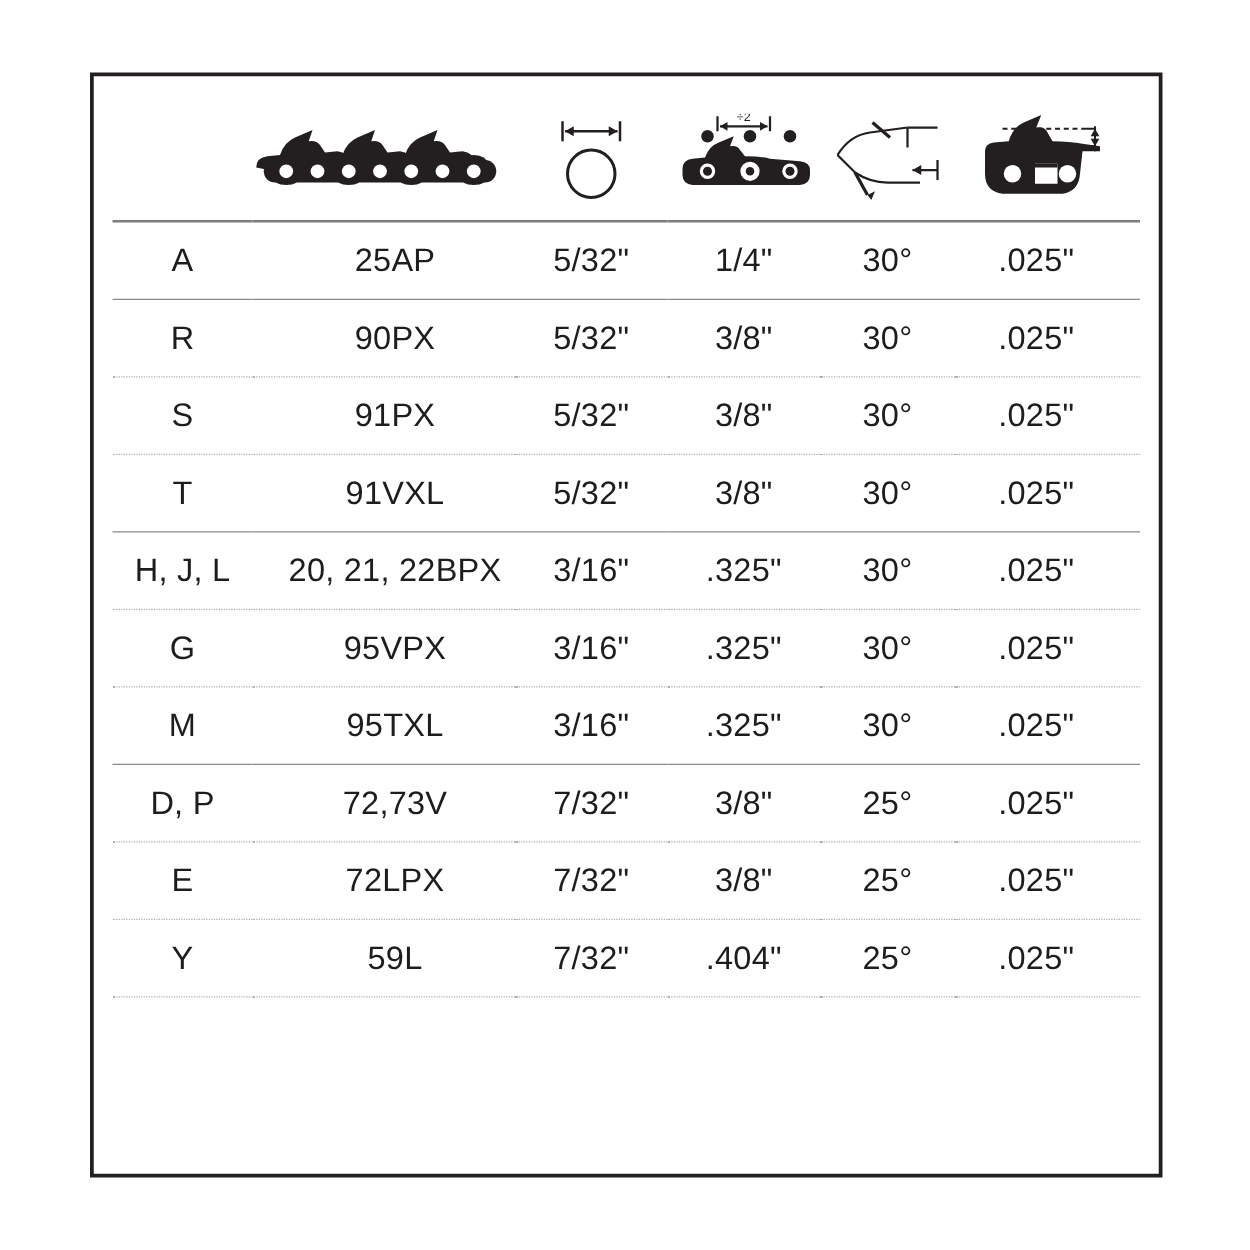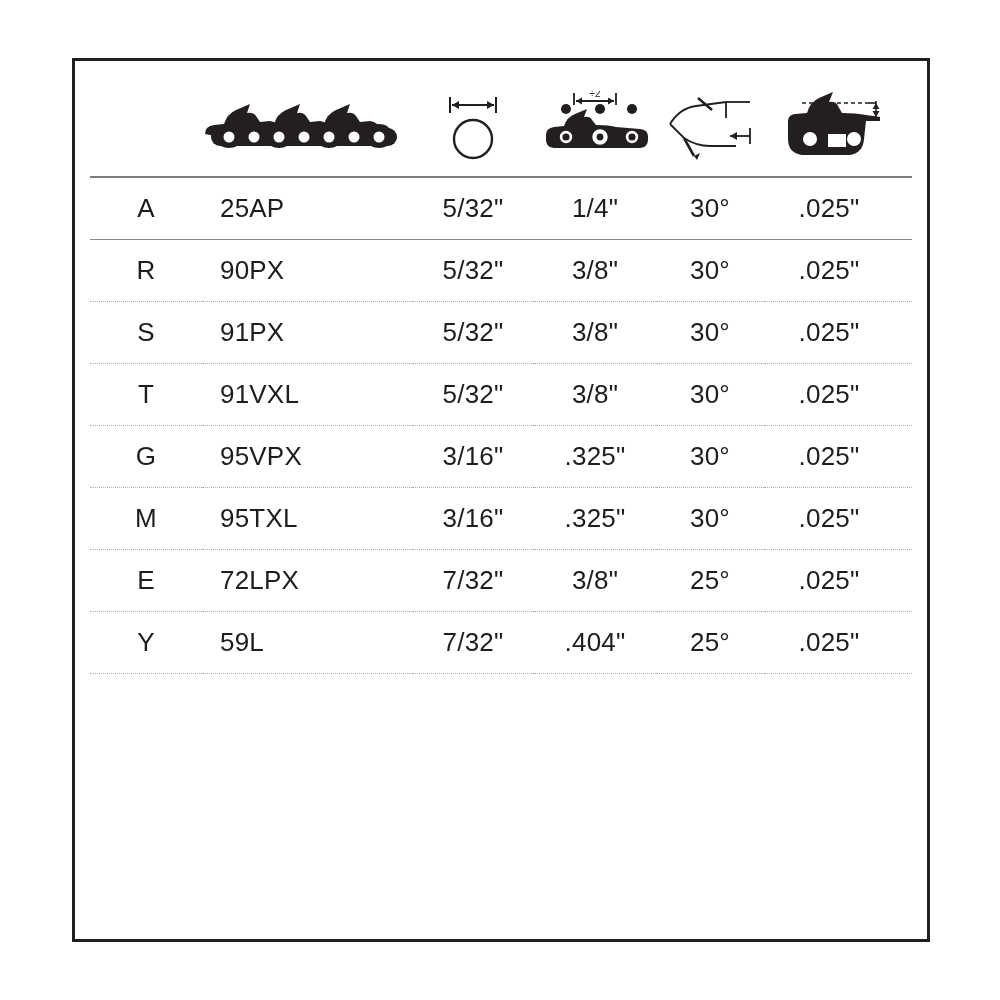--- a/index.html
+++ b/index.html
@@ -75,21 +75,21 @@
   tbody tr:first-child td {
     border-top: none;
   }
   tbody tr:last-child td {
     border-bottom: 1px dotted #b0b0b0;
   }
   td.code {
     text-align: center;
   }
   td.chain {
-    text-align: left;
+    text-align: center;
     padding-left: 18px;
   }
   td.val {
     text-align: center;
   }
   td.depth {
     text-align: center;
     padding-right: 18px;
   }
   .icon-chain  { width: 212px; height: 66px; display: block; }
@@ -276,34 +276,50 @@
         <td class="depth">.025"</td>
       </tr>
       <tr>
         <td class="code">T</td>
         <td class="chain">91VXL</td>
         <td class="val">5/32"</td>
         <td class="val">3/8"</td>
         <td class="val">30°</td>
         <td class="depth">.025"</td>
       </tr>
+      <tr class="group-start">
+        <td class="code">H, J, L</td>
+        <td class="chain">20, 21, 22BPX</td>
+        <td class="val">3/16"</td>
+        <td class="val">.325"</td>
+        <td class="val">30°</td>
+        <td class="depth">.025"</td>
+      </tr>
       <tr>
         <td class="code">G</td>
         <td class="chain">95VPX</td>
         <td class="val">3/16"</td>
         <td class="val">.325"</td>
         <td class="val">30°</td>
         <td class="depth">.025"</td>
       </tr>
       <tr>
         <td class="code">M</td>
         <td class="chain">95TXL</td>
         <td class="val">3/16"</td>
         <td class="val">.325"</td>
         <td class="val">30°</td>
+        <td class="depth">.025"</td>
+      </tr>
+      <tr class="group-start">
+        <td class="code">D, P</td>
+        <td class="chain">72,73V</td>
+        <td class="val">7/32"</td>
+        <td class="val">3/8"</td>
+        <td class="val">25°</td>
         <td class="depth">.025"</td>
       </tr>
       <tr>
         <td class="code">E</td>
         <td class="chain">72LPX</td>
         <td class="val">7/32"</td>
         <td class="val">3/8"</td>
         <td class="val">25°</td>
         <td class="depth">.025"</td>
       </tr>

